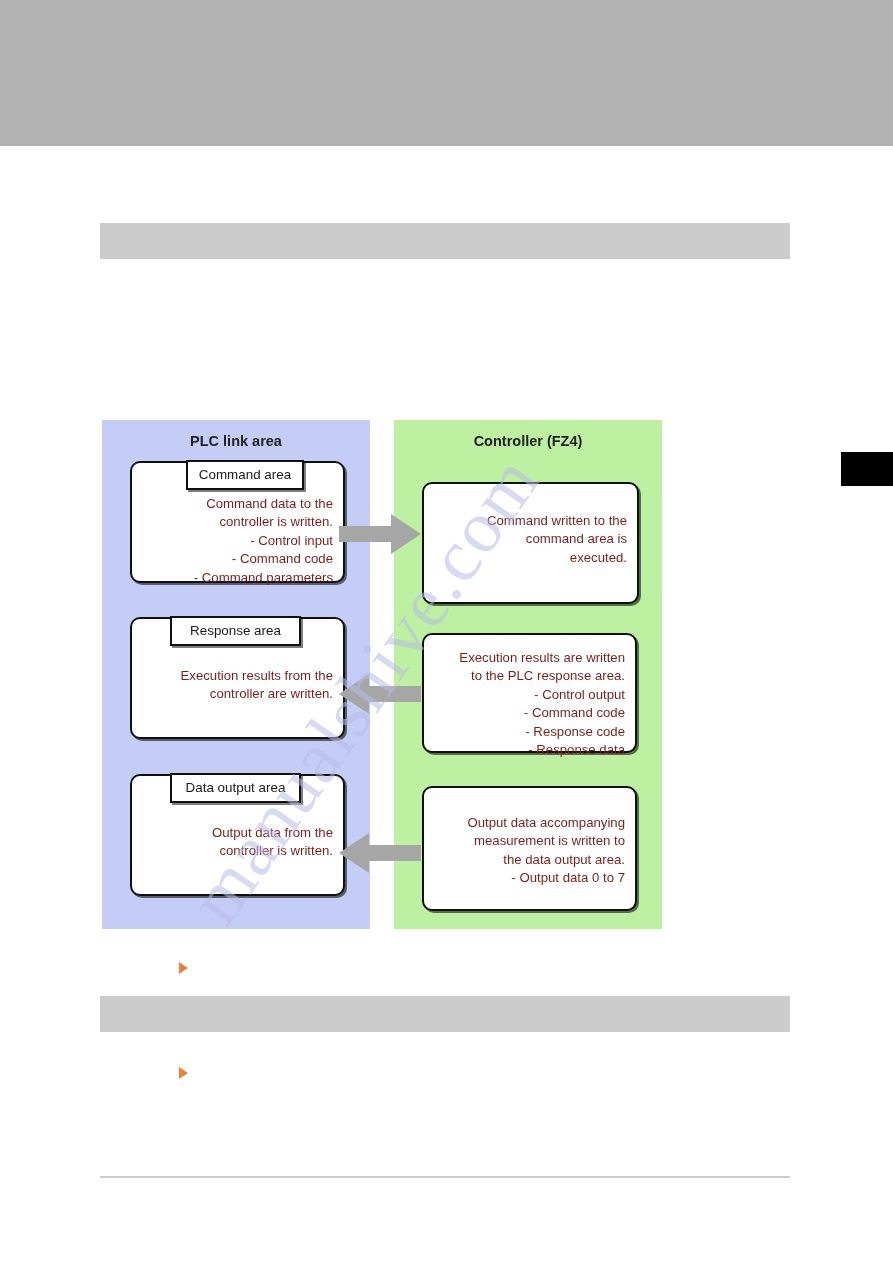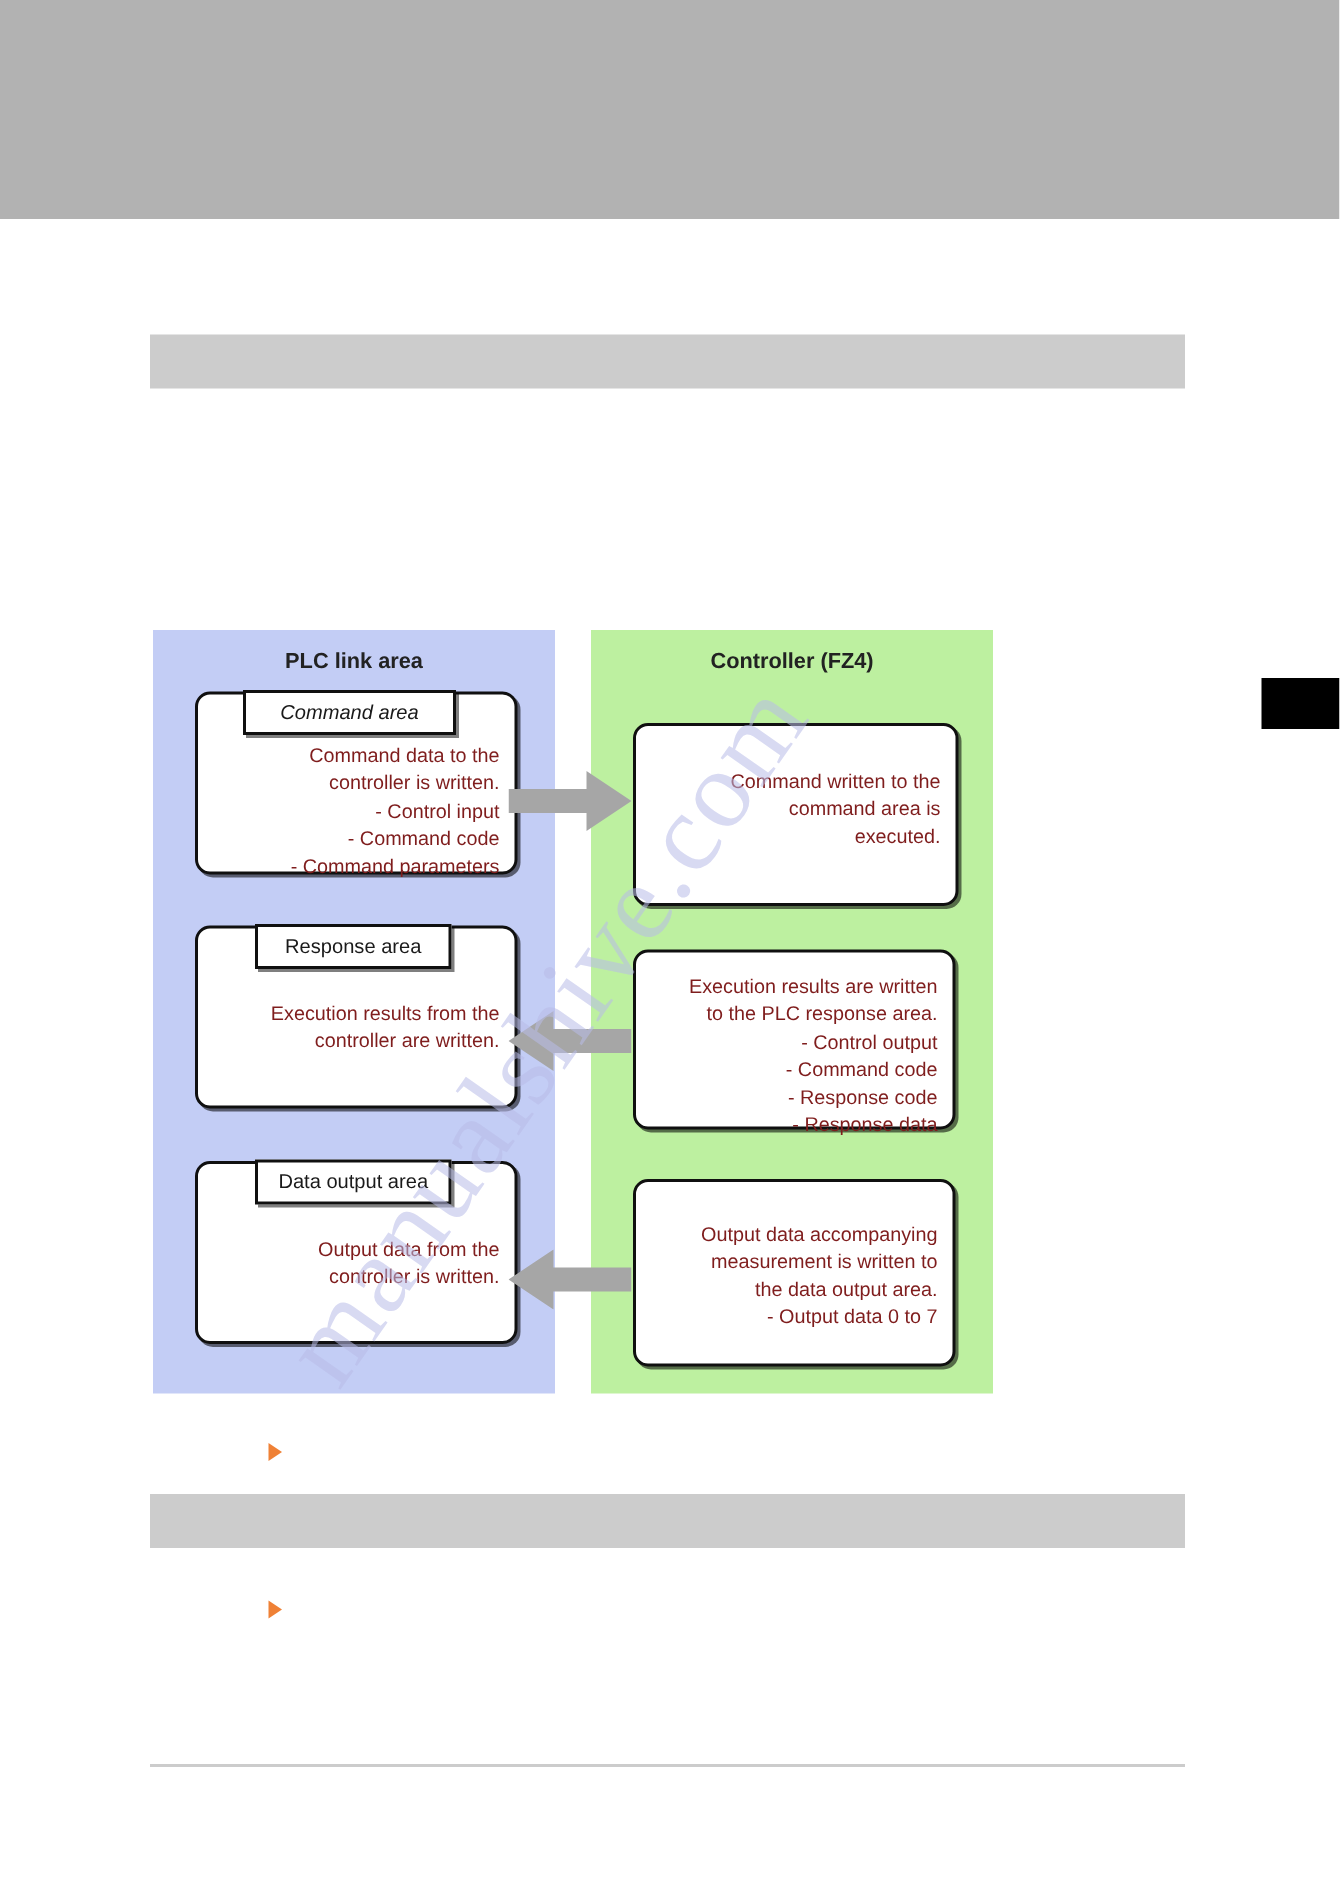--- a/index.html
+++ b/index.html
@@ -160,21 +160,21 @@
     border: 2px solid #101010;
     box-sizing: border-box;
     text-align: center;
     font-size: 13.4px;
     line-height: 26px;
     height: 30px;
     color: #1a1a1a;
     box-shadow: 2px 2px 0 rgba(0,0,0,0.5);
     z-index: 3;
   }
-  #tab-command  { left: 60px; top: 40px;  width: 142px; font-style: italic; }
+  #tab-command  { left: 84px; top: 40px;  width: 118px; }
   #tab-response { left: 68px; top: 196px; width: 131px; }
   #tab-dataout  { left: 68px; top: 353px; width: 131px; }
 
   
   .arrow {
     position: absolute;
     z-index: 4;
   }
   #arrow-1 { left: 237px; top: 94px; }
   #arrow-2 { left: 237px; top: 254px; }

